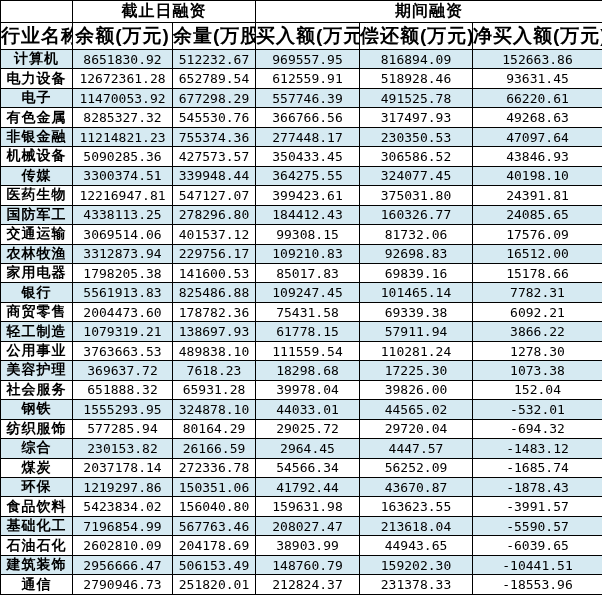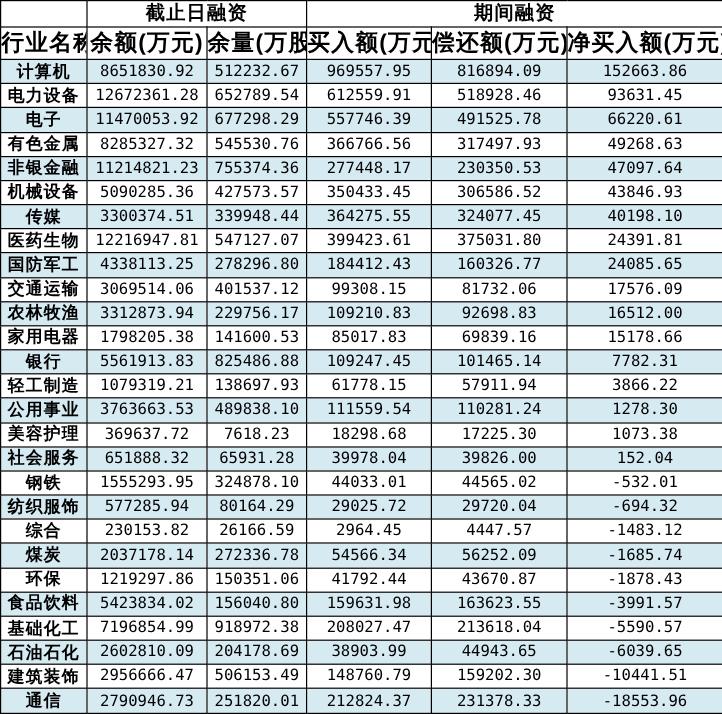--- a/index.html
+++ b/index.html
@@ -194,20 +194,28 @@
         </tr>
         <tr>
           <td class="name-cell">银行</td>
           <td class="num-cell">5561913.83</td>
           <td class="num-cell">825486.88</td>
           <td class="num-cell">109247.45</td>
           <td class="num-cell">101465.14</td>
           <td class="num-cell">7782.31</td>
         </tr>
         <tr>
+          <td class="name-cell">商贸零售</td>
+          <td class="num-cell">2004473.60</td>
+          <td class="num-cell">178782.36</td>
+          <td class="num-cell">75431.58</td>
+          <td class="num-cell">69339.38</td>
+          <td class="num-cell">6092.21</td>
+        </tr>
+        <tr>
           <td class="name-cell">轻工制造</td>
           <td class="num-cell">1079319.21</td>
           <td class="num-cell">138697.93</td>
           <td class="num-cell">61778.15</td>
           <td class="num-cell">57911.94</td>
           <td class="num-cell">3866.22</td>
         </tr>
         <tr>
           <td class="name-cell">公用事业</td>
           <td class="num-cell">3763663.53</td>
@@ -276,21 +284,21 @@
           <td class="name-cell">食品饮料</td>
           <td class="num-cell">5423834.02</td>
           <td class="num-cell">156040.80</td>
           <td class="num-cell">159631.98</td>
           <td class="num-cell">163623.55</td>
           <td class="num-cell">-3991.57</td>
         </tr>
         <tr>
           <td class="name-cell">基础化工</td>
           <td class="num-cell">7196854.99</td>
-          <td class="num-cell">918972.38</td>
+          <td class="num-cell">567763.46</td>
           <td class="num-cell">208027.47</td>
           <td class="num-cell">213618.04</td>
           <td class="num-cell">-5590.57</td>
         </tr>
         <tr>
           <td class="name-cell">石油石化</td>
           <td class="num-cell">2602810.09</td>
           <td class="num-cell">204178.69</td>
           <td class="num-cell">38903.99</td>
           <td class="num-cell">44943.65</td>

